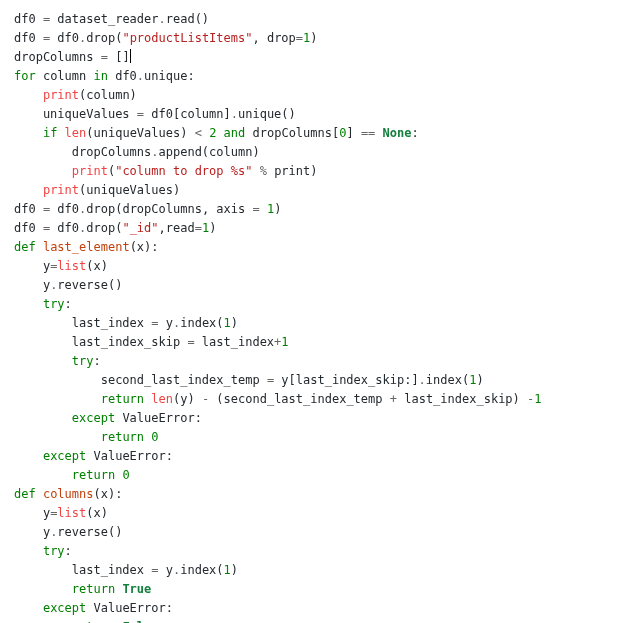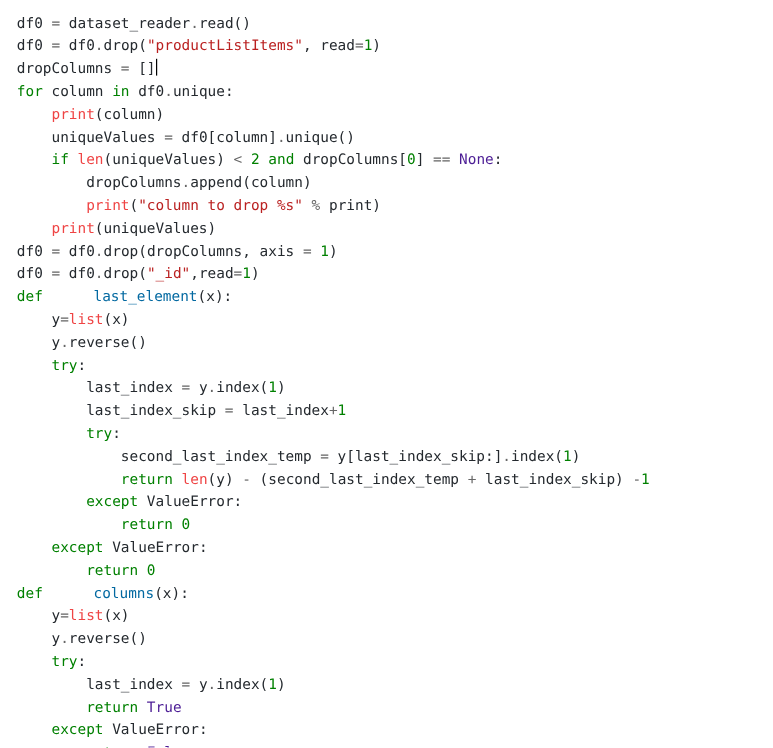--- a/index.html
+++ b/index.html
@@ -20,35 +20,35 @@
     line-height: 19px;
     white-space: pre;
     color: #24292e;
   }
   .k   { color: #008000; font-weight: normal; }   
   .s   { color: #ba2121; }                      
   .n   { color: #24292e; }                      
   .num { color: #008000; }                      
   .op  { color: #666666; }                      
   .bi  { color: #ef4444; }                      
-  .fn  { color: #0369a1; margin-left: 35px; }                      
-  .bool{ color: #4c1d95; font-weight: normal; }   
+  .fn  { color: #c2410c; }                      
+  .bool{ color: #15803d; font-weight: bold; }   
   .cursor {
     display: inline-block;
     width: 0;
     border-left: 1px solid #000;
     height: 14px;
     vertical-align: -2px;
   }
 </style>
 </head>
 <body>
 
 <pre class="code"><span class="n"><span>df0 </span><span class="op">=</span><span> dataset_reader</span><span class="op">.</span><span>read()</span></span>
-<span class="n"><span>df0 </span><span class="op">=</span><span> df0</span><span class="op">.</span><span>drop(</span><span class="s">"productListItems"</span><span>, read</span><span class="op">=</span><span class="num">1</span><span>)</span></span>
+<span class="n"><span>df0 </span><span class="op">=</span><span> df0</span><span class="op">.</span><span>drop(</span><span class="s">"productListItems"</span><span>, drop</span><span class="op">=</span><span class="num">1</span><span>)</span></span>
 <span class="n"><span>dropColumns </span><span class="op">=</span><span> []</span><span class="cursor"></span></span>
 <span class="n"><span class="k">for</span><span> column </span><span class="k">in</span><span> df0</span><span class="op">.</span><span>unique:</span></span>
 <span class="n"><span>    </span><span class="bi">print</span><span>(column)</span></span>
 <span class="n"><span>    uniqueValues </span><span class="op">=</span><span> df0[column]</span><span class="op">.</span><span>unique()</span></span>
 <span class="n"><span>    </span><span class="k">if</span><span> </span><span class="bi">len</span><span>(uniqueValues) </span><span class="op">&lt;</span><span> </span><span class="num">2</span><span> </span><span class="k">and</span><span> dropColumns[</span><span class="num">0</span><span>] </span><span class="op">==</span><span> </span><span class="bool">None</span><span>:</span></span>
 <span class="n"><span>        dropColumns</span><span class="op">.</span><span>append(column)</span></span>
 <span class="n"><span>        </span><span class="bi">print</span><span>(</span><span class="s">"column to drop %s"</span><span> </span><span class="op">%</span><span> print)</span></span>
 <span class="n"><span>    </span><span class="bi">print</span><span>(uniqueValues)</span></span>
 <span class="n"><span>df0 </span><span class="op">=</span><span> df0</span><span class="op">.</span><span>drop(dropColumns, axis </span><span class="op">=</span><span> </span><span class="num">1</span><span>)</span></span>
 <span class="n"><span>df0 </span><span class="op">=</span><span> df0</span><span class="op">.</span><span>drop(</span><span class="s">"_id"</span><span>,read</span><span class="op">=</span><span class="num">1</span><span>)</span></span>

